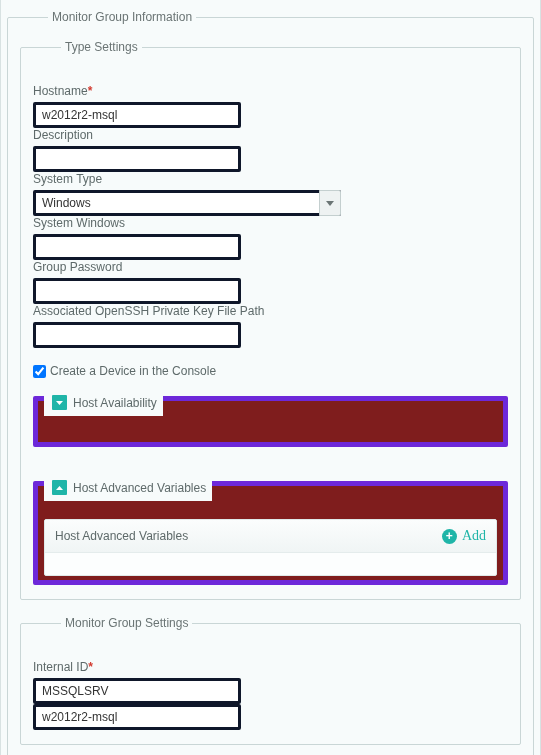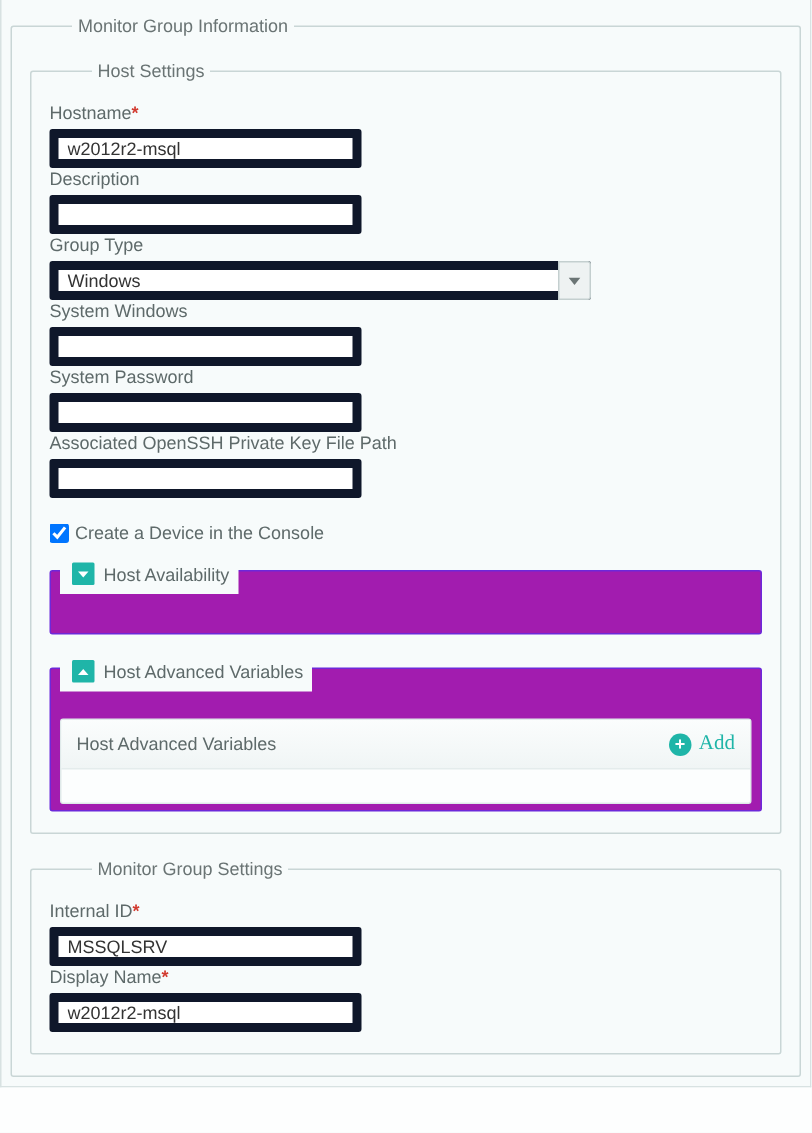--- a/index.html
+++ b/index.html
@@ -25,62 +25,62 @@
     padding: 10px 12px 14px 12px;
     background: #f7fbfb;
   }
   legend {
     font-size: 12px;
     color: #6a7474;
     padding: 0 4px;
     margin-left: 28px;
   }
   .field-group { }
-  .field-group:first-of-type { margin-top: 4px; }
+  .field-group:first-of-type { margin-top: 20px; }
   .field-label {
     display: block;
     font-size: 12px;
     color: #5e6a6a;
     margin-bottom: 4px;
   }
   .req { color: #d23b30; font-weight: bold; }
   .text-input, .select-input {
     font-size: 12px;
     padding: 4px 6px;
-    border: 6px solid #0f172a;
+    border: 3px solid #0f172a;
     border-radius: 2px;
     background: #fff;
     color: #333;
     height: 26px;
     line-height: 16px;
   }
   .text-input { width: 208px; }
-  .select-wrap { position: relative; width: 361px; }
+  .select-wrap { position: relative; width: 308px; }
   .select-input { width: 100%; padding-right: 24px; }
   .select-btn {
     position: absolute;
     right: 0; top: 0;
     width: 22px; height: 26px;
     border: 1px solid #c4cfcf;
     background: #eef2f2;
     border-radius: 0 2px 2px 0;
     display: flex; align-items: center; justify-content: center;
   }
   .checkbox-row {
     margin-top: 16px;
     display: flex; align-items: center;
     font-size: 12px;
     color: #5e6a6a;
   }
   .checkbox-row input { margin: 0 4px 0 0; }
   .sub-section {
-    border: 1px solid #6d28d9;
+    border: 5px solid #6d28d9;
     border-radius: 2px;
     margin-top: 18px;
-    background: #a21caf;
+    background: #7f1d1d;
     position: relative;
   }
   .sub-header {
     display: flex; align-items: center;
     padding: 6px 8px;
     font-size: 12px;
     color: #5e6a6a;
     background: #f7fbfb;
     margin-top: -12px;
     margin-left: 6px;
@@ -131,55 +131,55 @@
 </style>
 </head>
 <body>
 
 <div class="page">
 
   <fieldset>
     <legend>Monitor Group Information</legend>
 
     <fieldset>
-      <legend>Host Settings</legend>
+      <legend>Type Settings</legend>
 
       <div class="field-group">
         <label class="field-label">
           <span>Hostname</span><span class="req">*</span>
         </label>
         <input class="text-input" type="text" value="w2012r2-msql" style="">
       </div>
 
       <div class="field-group">
         <label class="field-label">Description</label>
         <input class="text-input" type="text" value="" style="">
       </div>
 
       <div class="field-group">
-        <label class="field-label">Group Type</label>
+        <label class="field-label">System Type</label>
         <div class="select-wrap">
           <input class="select-input" type="text" readonly="" value="Windows" style="">
           <div class="select-btn">
             <span>
               <svg width="8" height="5" viewBox="0 0 8 5">
                   <path d="M0 0 L8 0 L4 5 Z" fill="#6b7575"></path>
                 </svg>
             </span>
           </div>
         </div>
       </div>
 
       <div class="field-group">
         <label class="field-label">System Windows</label>
         <input class="text-input" type="text" value="" style="">
       </div>
 
       <div class="field-group">
-        <label class="field-label">System Password</label>
+        <label class="field-label">Group Password</label>
         <input class="text-input" type="password" value="" style="">
       </div>
 
       <div class="field-group">
         <label class="field-label">Associated OpenSSH Private Key File Path</label>
         <input class="text-input" type="text" value="" style="">
       </div>
 
       <div class="checkbox-row">
         <input type="checkbox" checked="" style="">
@@ -191,21 +191,21 @@
           <span class="icon-box">
             <svg width="9" height="9" viewBox="0 0 9 9">
                 <path d="M1 3 L8 3 L4.5 7 Z" fill="#fff"></path>
               </svg>
           </span>
           <span>Host Availability</span>
         </div>
         <div class="sub-body sub-body-empty"></div>
       </div>
 
-      <div class="sub-section" style="margin-top:22px;">
+      <div class="sub-section" style="margin-top:34px;">
         <div class="sub-header">
           <span class="icon-box">
             <svg width="9" height="9" viewBox="0 0 9 9">
                 <path d="M1 7 L8 7 L4.5 3 Z" fill="#fff"></path>
               </svg>
           </span>
           <span>Host Advanced Variables</span>
         </div>
         <div class="adv-panel">
           <div class="adv-bar">
@@ -225,22 +225,19 @@
       <legend>Monitor Group Settings</legend>
 
       <div class="field-group">
         <label class="field-label">
           <span>Internal ID</span><span class="req">*</span>
         </label>
         <input class="text-input" type="text" value="MSSQLSRV" style="">
       </div>
 
       <div class="field-group">
-        <label class="field-label">
-          <span>Display Name</span><span class="req">*</span>
-        </label>
         <input class="text-input" type="text" value="w2012r2-msql" style="">
       </div>
 
     </fieldset>
 
   </fieldset>
 </div>
 
 </body></html>

